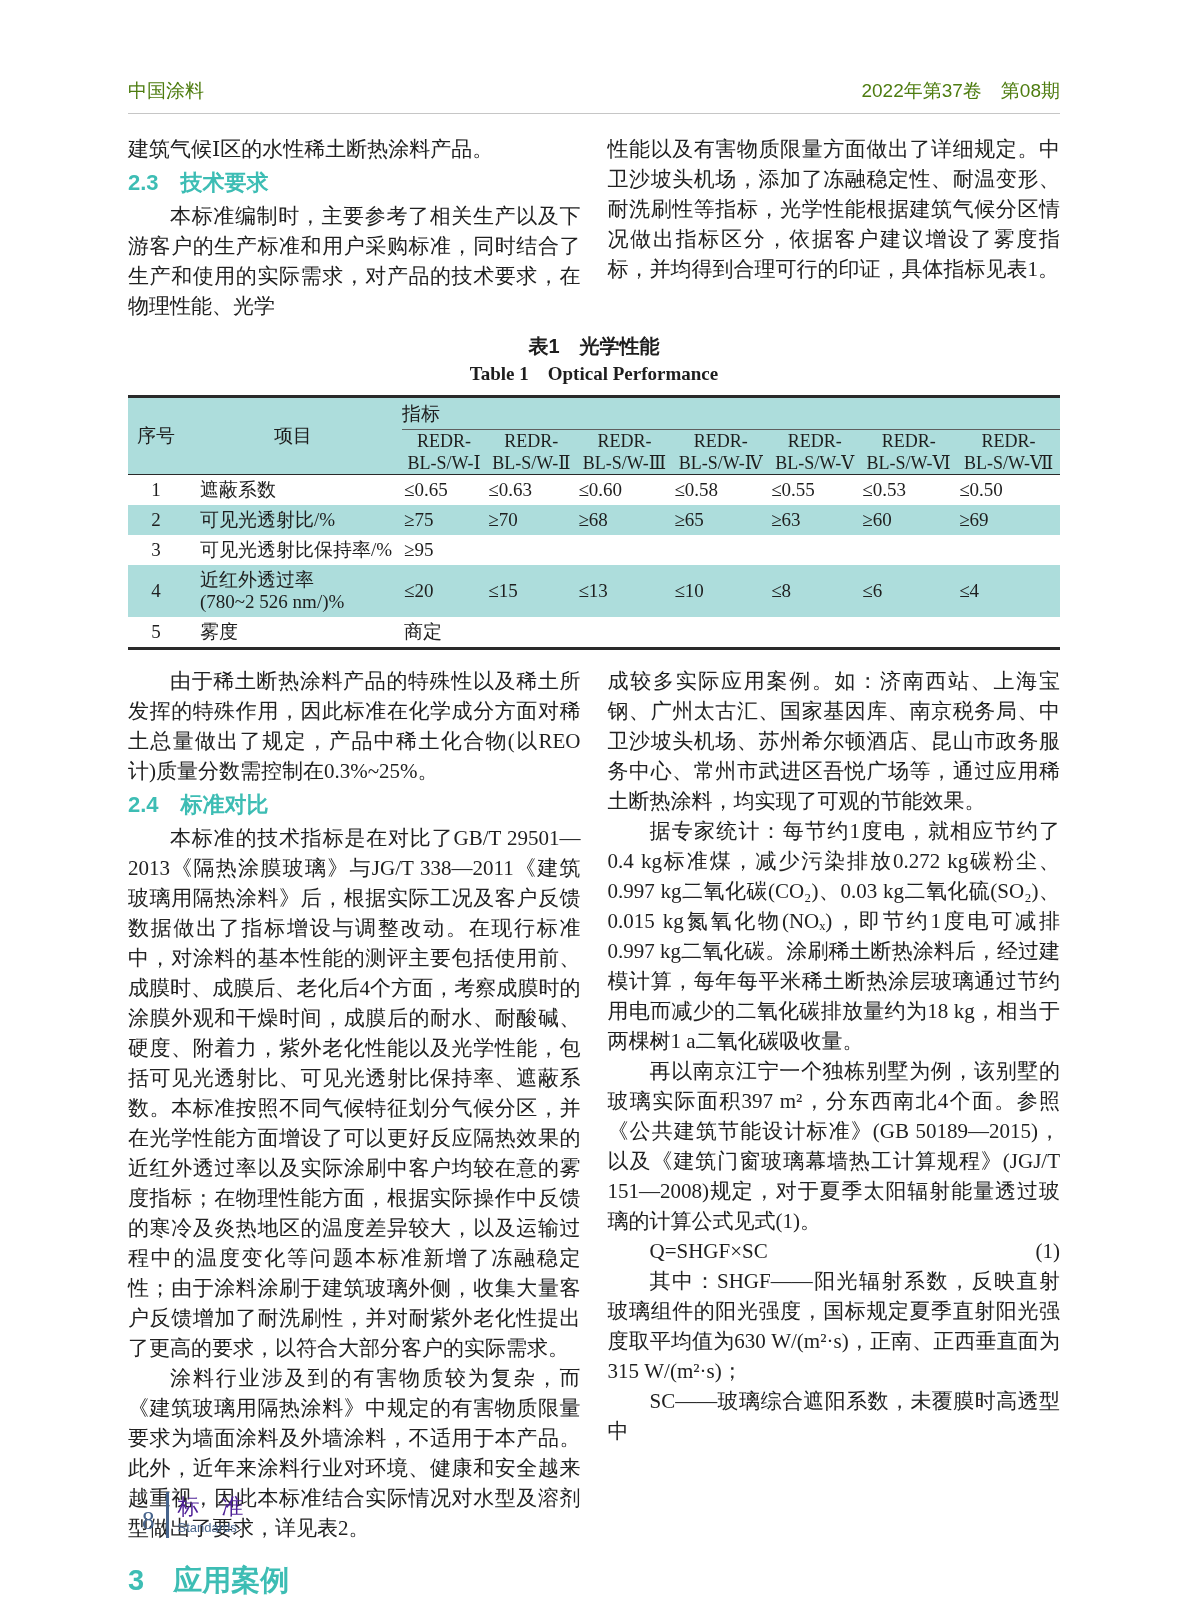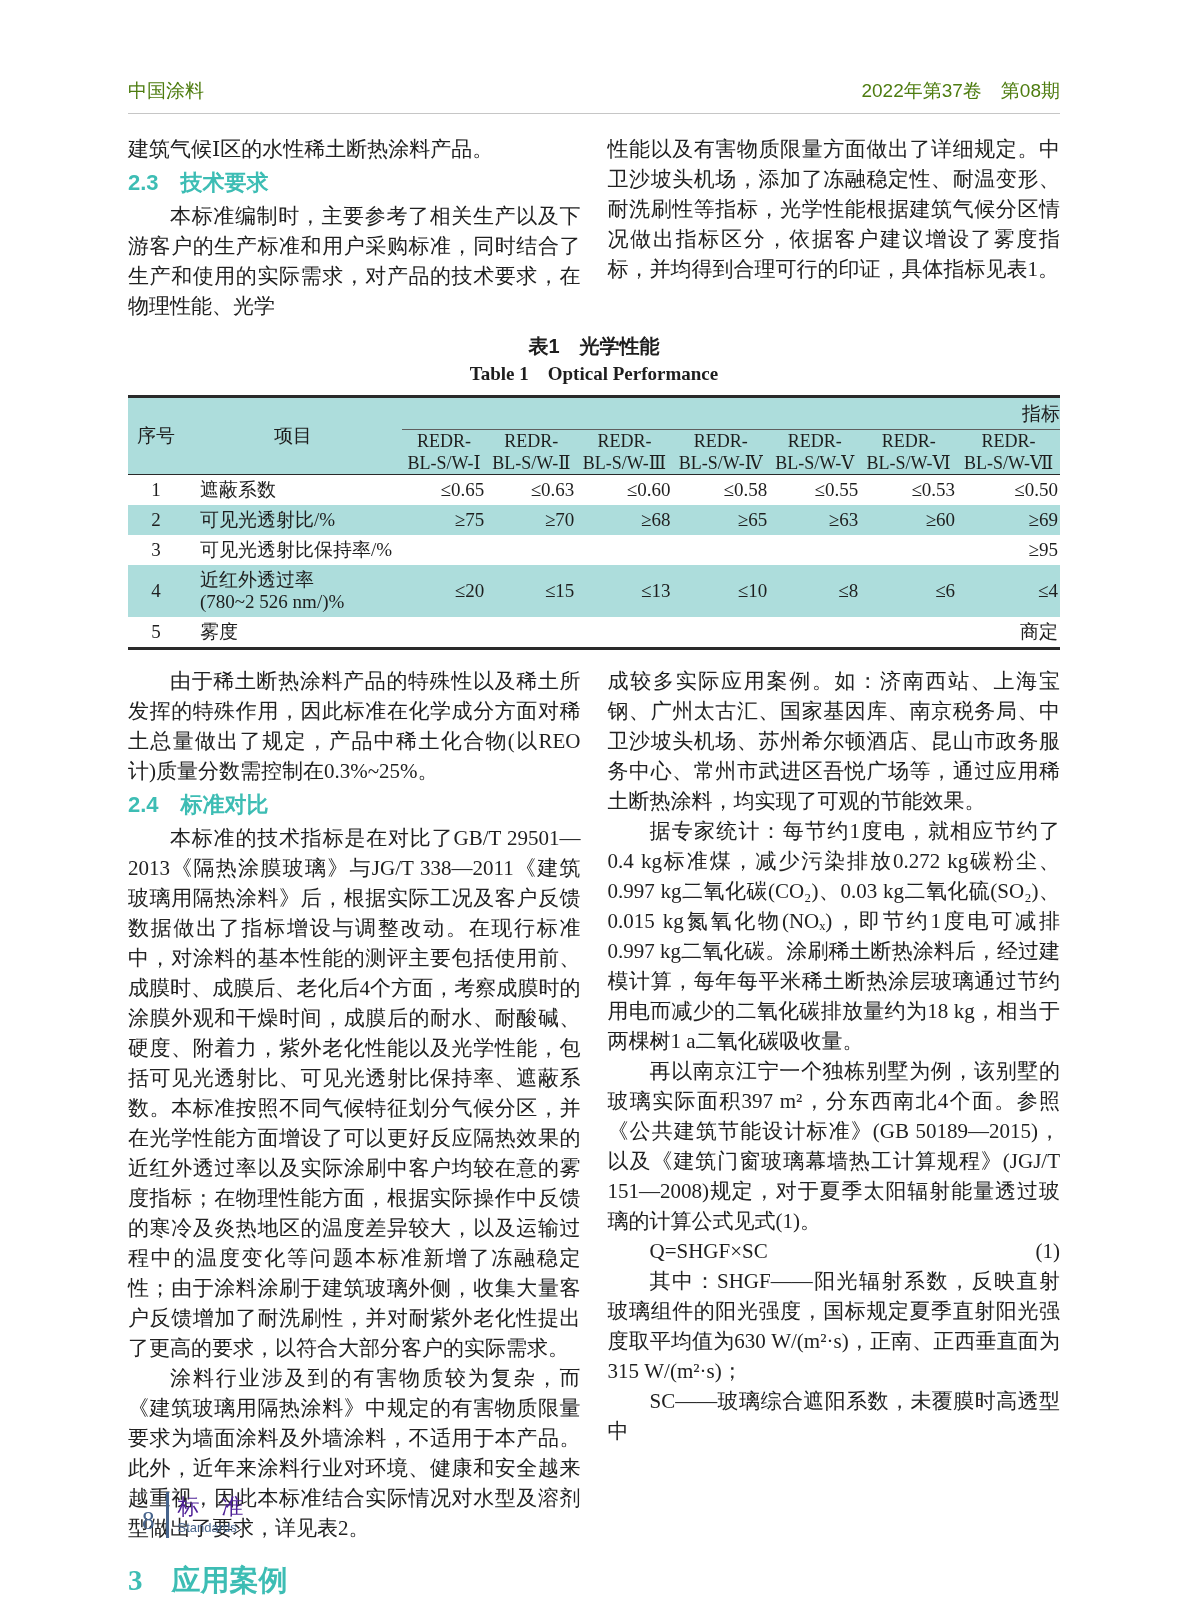--- a/index.html
+++ b/index.html
@@ -25,21 +25,21 @@
   .col{flex:1;min-width:0;}
   .top-cols{margin-top:20px;}
   .bottom-cols{margin-top:16px;}
   p{margin:0;font-size:21px;line-height:30px;text-align:justify;text-indent:2em;}
   p.noind{text-indent:0;}
   .sec{
     color:#3dbdb4;font-family:"Liberation Sans","DejaVu Sans",sans-serif;
     font-weight:bold;font-size:22px;line-height:33px;margin:2px 0;
   }
   .sec-big{
-    color:#3dbdb4;font-family:Liberation Serif, serif;
+    color:#3dbdb4;font-family:Liberation Sans, sans-serif;
     font-weight:bold;font-size:29px;line-height:42px;margin:16px 0 10px;
   }
   
   .table-block{margin-top:12px;}
   .tbl-title-zh{
     text-align:center;font-weight:bold;font-size:20px;line-height:26px;
     font-family:"Liberation Sans","DejaVu Sans",sans-serif;color:#1e1e1e;
   }
   .tbl-title-en{
     text-align:center;font-weight:bold;font-size:19px;line-height:25px;
@@ -47,28 +47,28 @@
   }
   table.perf{
     width:100%;border-collapse:collapse;
     border-top:3px solid #2a2a2a;border-bottom:3px solid #2a2a2a;
     font-size:19px;color:#1e1e1e;
   }
   table.perf thead{background:#addddc;border-bottom:1px solid #2a2a2a;}
   table.perf th{font-weight:normal;padding:0;}
   .c-no{width:56px;}
   .c-item{width:218px;}
-  .th-group{border-bottom:1px solid #5f5f5f;height:31px;text-align:right;}
+  .th-group{border-bottom:1px solid #5f5f5f;height:31px;text-align:left;}
   .th-grade{white-space:pre-line;font-size:18px;line-height:22px;padding:4px 0 9px;text-align:center;}
   .th-no,.th-item{text-align:center;}
   table.perf tbody tr:nth-child(even){background:#addddc;}
   table.perf tbody td{padding:4px 2px;line-height:22px;}
   .td-no{text-align:center;}
   .td-item{text-align:left;padding-left:16px !important;}
-  .td-val,.td-span{text-align:right;margin-top:24px;}
+  .td-val,.td-span{text-align:left;margin-top:24px;}
   .pre{white-space:pre-line;}
   
   .eq{display:flex;justify-content:space-between;text-indent:0;}
   .eq-body{padding-left:42px;}
   
   .pfoot{
     position:absolute;left:142px;top:1492px;
     display:flex;align-items:center;color:#47648c;
   }
   .pn{font-size:25px;align-self:flex-end;margin-bottom:3px;}

